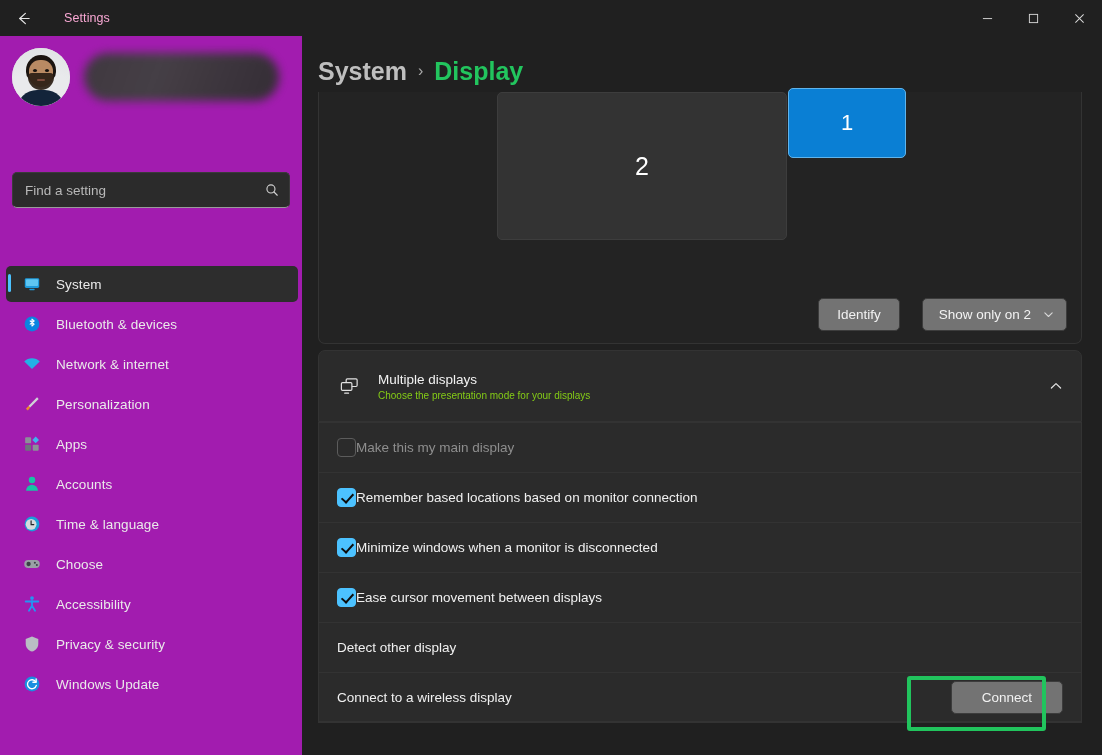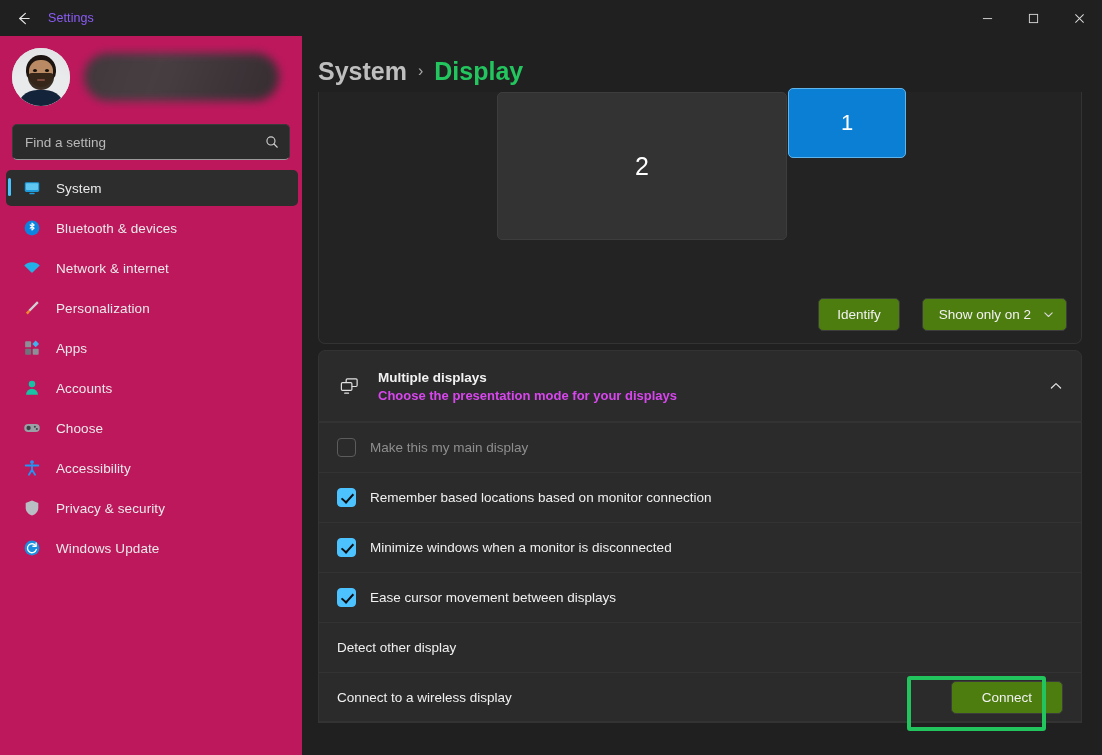--- a/index.html
+++ b/index.html
@@ -23,42 +23,42 @@
     background: #202020;
     position: relative; z-index: 30;
   }
   .back-btn {
     width: 34px; height: 30px; margin-left: 6px;
     display: flex; align-items: center; justify-content: center;
     border-radius: 4px; color: #e6e6e6;
   }
   .back-btn svg { width: 15px; height: 15px; }
   .app-title {
-    font-size: 12.5px; color: #8b5cf6; margin-left: 8px;
+    font-size: 12.5px; color: #f9a8d4; margin-left: 24px;
     letter-spacing: .1px;
   }
   .caption-group {
     position: absolute; right: 0; top: 0; height: 36px; display: flex;
   }
   .caption-btn {
     width: 46px; height: 36px;
     display: flex; align-items: center; justify-content: center;
     color: #d8d8d8;
   }
   .caption-btn svg { width: 11px; height: 11px; }
 
   
   .body { flex: 1; display: flex; min-height: 0; position: relative; }
 
   
   .sidebar {
     width: 302px; flex: 0 0 302px;
-    background: #be185d;
+    background: #a21caf;
     padding-top: 8px;
-    display: flex; flex-direction: column;
+    display: flex; flex-direction: column; gap: 48px;
   }
   .account {
     display: flex; align-items: center;
     height: 66px; padding-left: 12px;
   }
   .avatar {
     width: 58px; height: 58px; border-radius: 50%;
     overflow: hidden; flex: 0 0 58px;
     background: #d9dadb; position: relative;
   }
@@ -177,55 +177,55 @@
   .mon-1 {
     left: 469px; top: -4px; width: 118px; height: 70px;
     background: #0a7fd4; border: 1px solid #5fb4ec;
     font-size: 22px;
   }
   .mon-actions {
     position: absolute; right: 14px; bottom: 12px;
     display: flex; gap: 22px; align-items: center;
   }
   .btn {
-    background: #4d7c0f; border: 1px solid #3c3c3c;
+    background: #737373; border: 1px solid #3c3c3c;
     border-radius: 5px; color: #f2f2f2;
     font-size: 13.5px; height: 33px;
     display: flex; align-items: center; justify-content: center;
     padding: 0 18px; white-space: nowrap;
   }
   .btn.dropdown { padding: 0 12px 0 16px; gap: 12px; }
   .btn.dropdown svg { width: 11px; height: 11px; color: #d8d8d8; }
 
   .section-head {
     display: flex; align-items: center;
-    height: 70px; padding: 0 18px 0 18px; gap: 17px; font-weight: bold;
+    height: 70px; padding: 0 18px 0 18px; gap: 17px;
   }
   .section-head .sec-icon {
     width: 24px; height: 24px; flex: 0 0 24px;
     display: flex; align-items: center; justify-content: center;
     color: #e2e2e2;
   }
   .section-head .sec-icon svg { width: 21px; height: 21px; }
   .sec-text { flex: 1; min-width: 0; }
   .sec-title { font-size: 13.5px; color: #f2f2f2; margin-bottom: 3px; }
-  .sec-sub { font-size: 13px; color: #d946ef; }
+  .sec-sub { font-size: 10px; color: #84cc16; }
   .sec-chevron { color: #e0e0e0; width: 14px; height: 14px; flex: 0 0 14px; }
 
   .sub-card {
     background: #2b2b2b; border: 1px solid #333333;
     border-top: 0; border-radius: 0;
   }
   .row {
     height: 50px; display: flex; align-items: center;
     padding: 0 18px 0 18px;
     border-top: 1px solid #333333;
   }
   .row.first { border-top: 1px solid #333333; }
-  .row-check { gap: 14px; }
+  .row-check { }
   .checkbox {
     width: 19px; height: 19px; flex: 0 0 19px;
     border-radius: 4px; position: relative;
     border: 1.5px solid #9c9c9c; background: transparent;
   }
   .checkbox.checked {
     background: #4cc2ff; border-color: #4cc2ff;
   }
   .checkbox.checked::after {
     content: ""; position: absolute;
@@ -366,20 +366,30 @@
         <div class="nav-item">
           <span class="nav-icon">
             <svg viewBox="0 0 20 20">
               <circle cx="10" cy="5.6" r="3.6" fill="#17c2a5"></circle>
               <path d="M3.4 17.4 A6.6 6.6 0 0 1 16.6 17.4 Z" fill="#17c2a5"></path>
             </svg>
           </span>
           <span class="nav-label">Accounts</span>
         </div>
 
+        <div class="nav-item">
+          <span class="nav-icon">
+            <svg viewBox="0 0 20 20">
+              <circle cx="10" cy="10" r="8.2" fill="#1b9fd8"></circle>
+              <circle cx="9" cy="10.4" r="6" fill="#d6dadd"></circle>
+              <path d="M9 6.6 V10.6 H12" fill="none" stroke="#22262a" stroke-width="1.3" stroke-linecap="round"></path>
+            </svg>
+          </span>
+          <span class="nav-label">Time &amp; language</span>
+        </div>
 
         <div class="nav-item">
           <span class="nav-icon">
             <svg viewBox="0 0 20 20">
               <rect x="1.4" y="5.6" width="17.2" height="8.8" rx="4.4" fill="#9aa0a6"></rect>
               <circle cx="6.2" cy="10" r="2.4" fill="#3b4046"></circle>
               <circle cx="13.2" cy="8.6" r="1.15" fill="#3b4046"></circle>
               <circle cx="15.4" cy="11.2" r="1.15" fill="#3b4046"></circle>
             </svg>
           </span>

